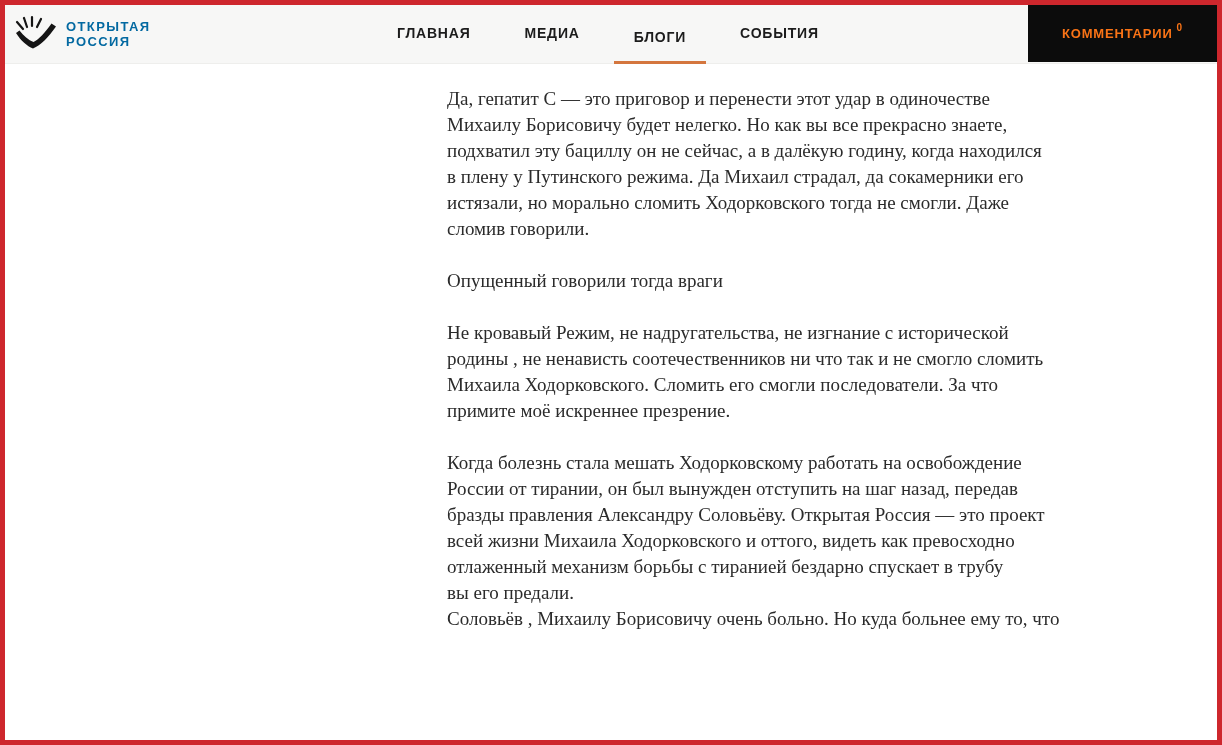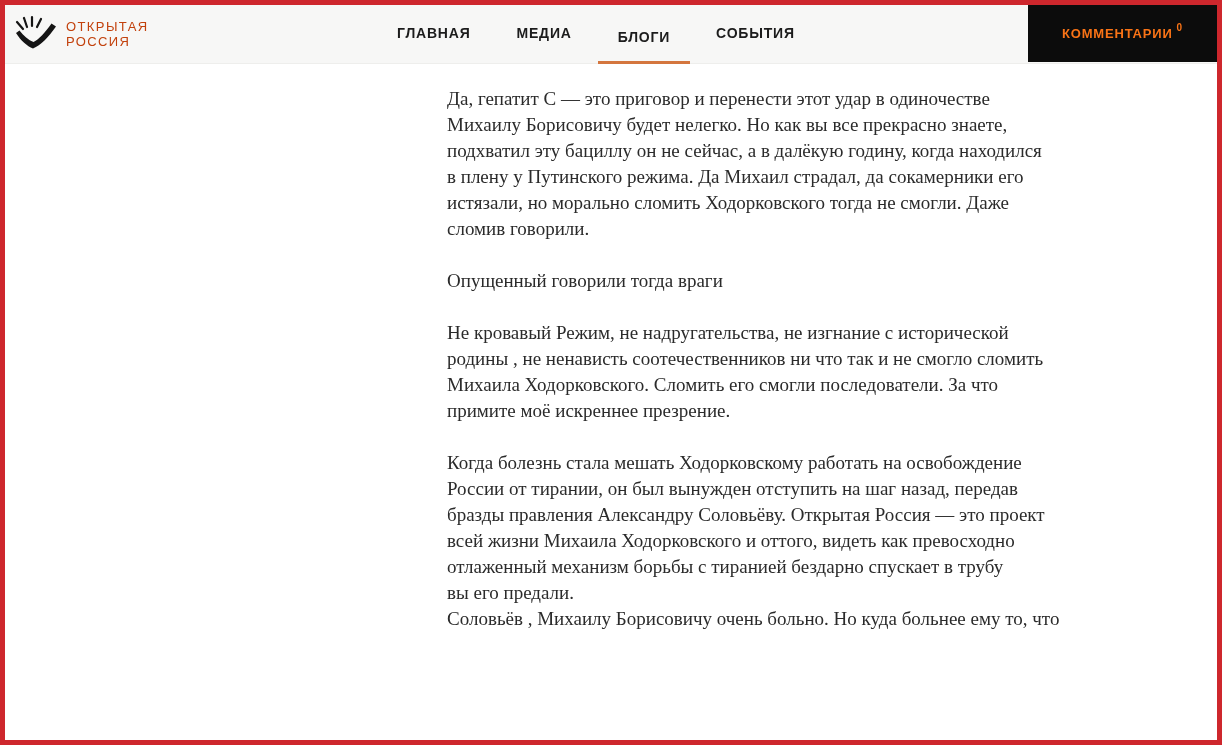--- a/index.html
+++ b/index.html
@@ -20,27 +20,27 @@
     border-bottom:1px solid #eeeeec;
   }
   .logo{
     position:absolute;
     left:9px;top:9px;
     display:flex;align-items:center;gap:8px;
     cursor:pointer;
   }
   .logo-icon{width:44px;height:40px;display:block;}
   .logo-text{
-    font-size:13px;font-weight:normal;color:#c2410c;
+    font-size:13px;font-weight:bold;color:#0369a1;
     letter-spacing:1.4px;line-height:15px;
   }
   .nav{
     position:absolute;
     left:372px;top:0;bottom:-1px;
-    display:flex;gap:6px;justify-content:center;
+    display:flex;gap:14px;justify-content:center;
   }
   .nav-item{
     display:flex;align-items:center;
     padding:0 20px;
     font-size:14px;font-weight:bold;
     letter-spacing:0.8px;color:#1c1c1c;
     border-bottom:3px solid transparent;
     box-sizing:border-box;
     cursor:pointer;
   }

